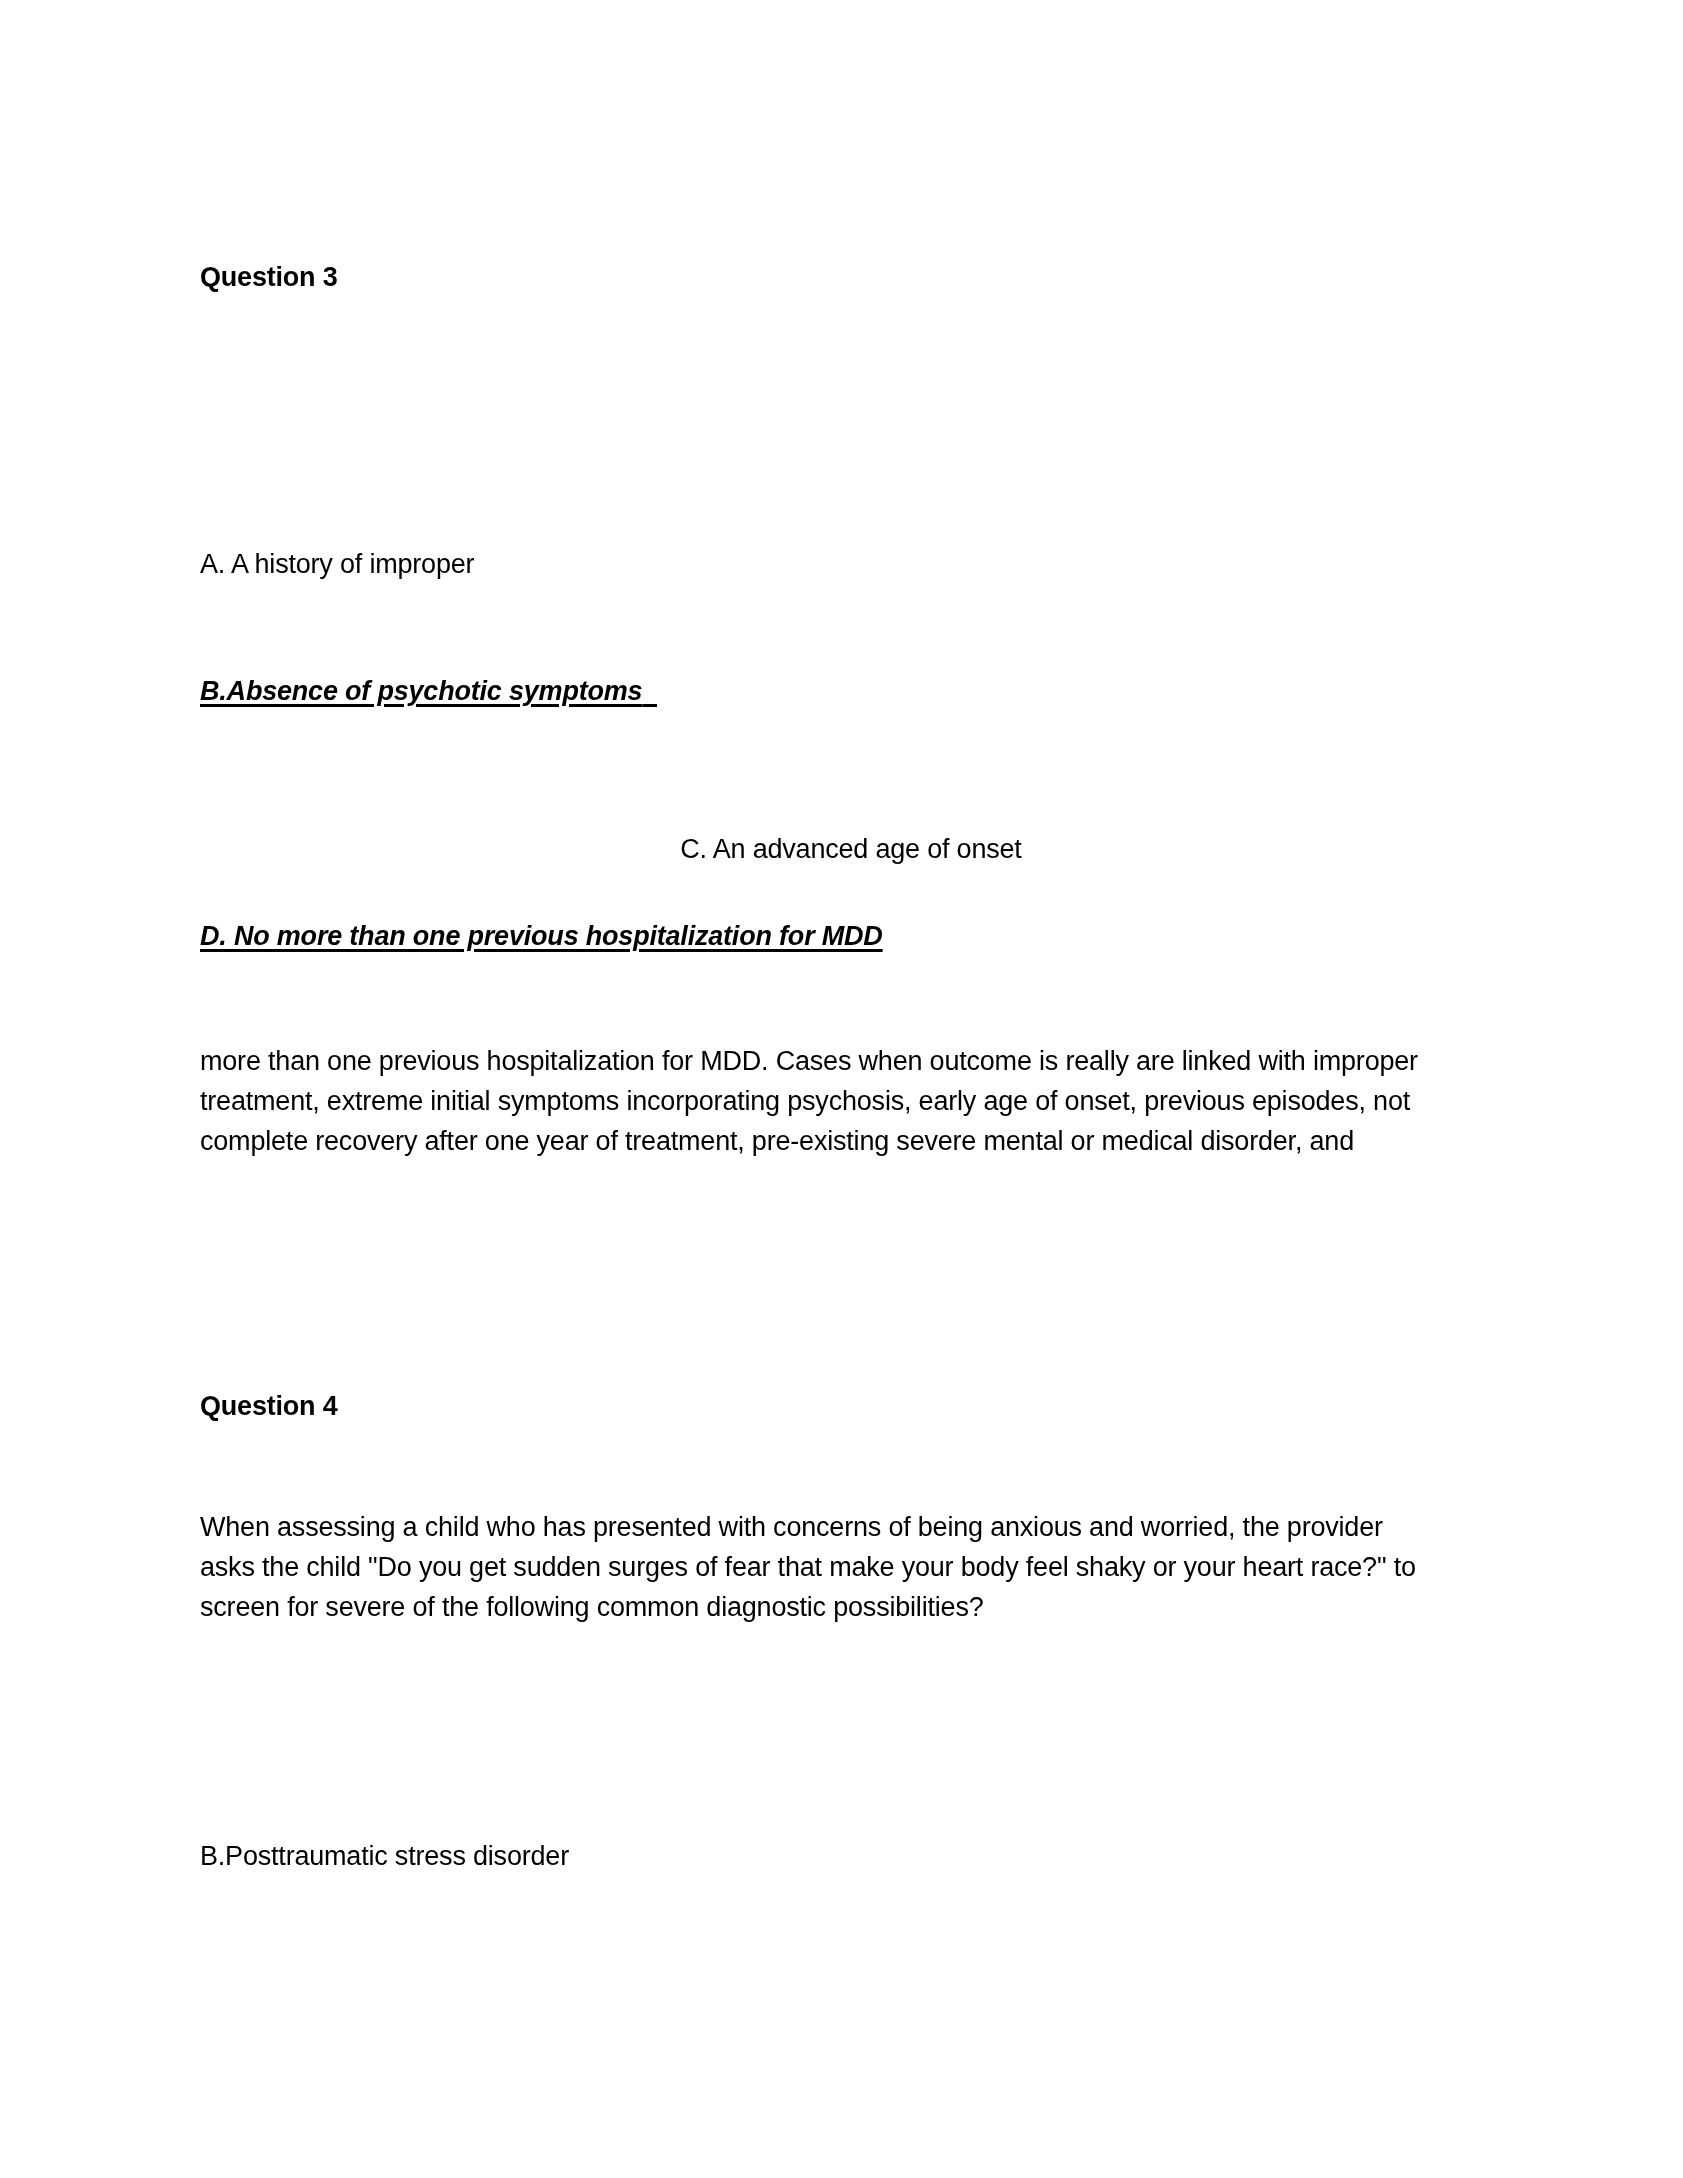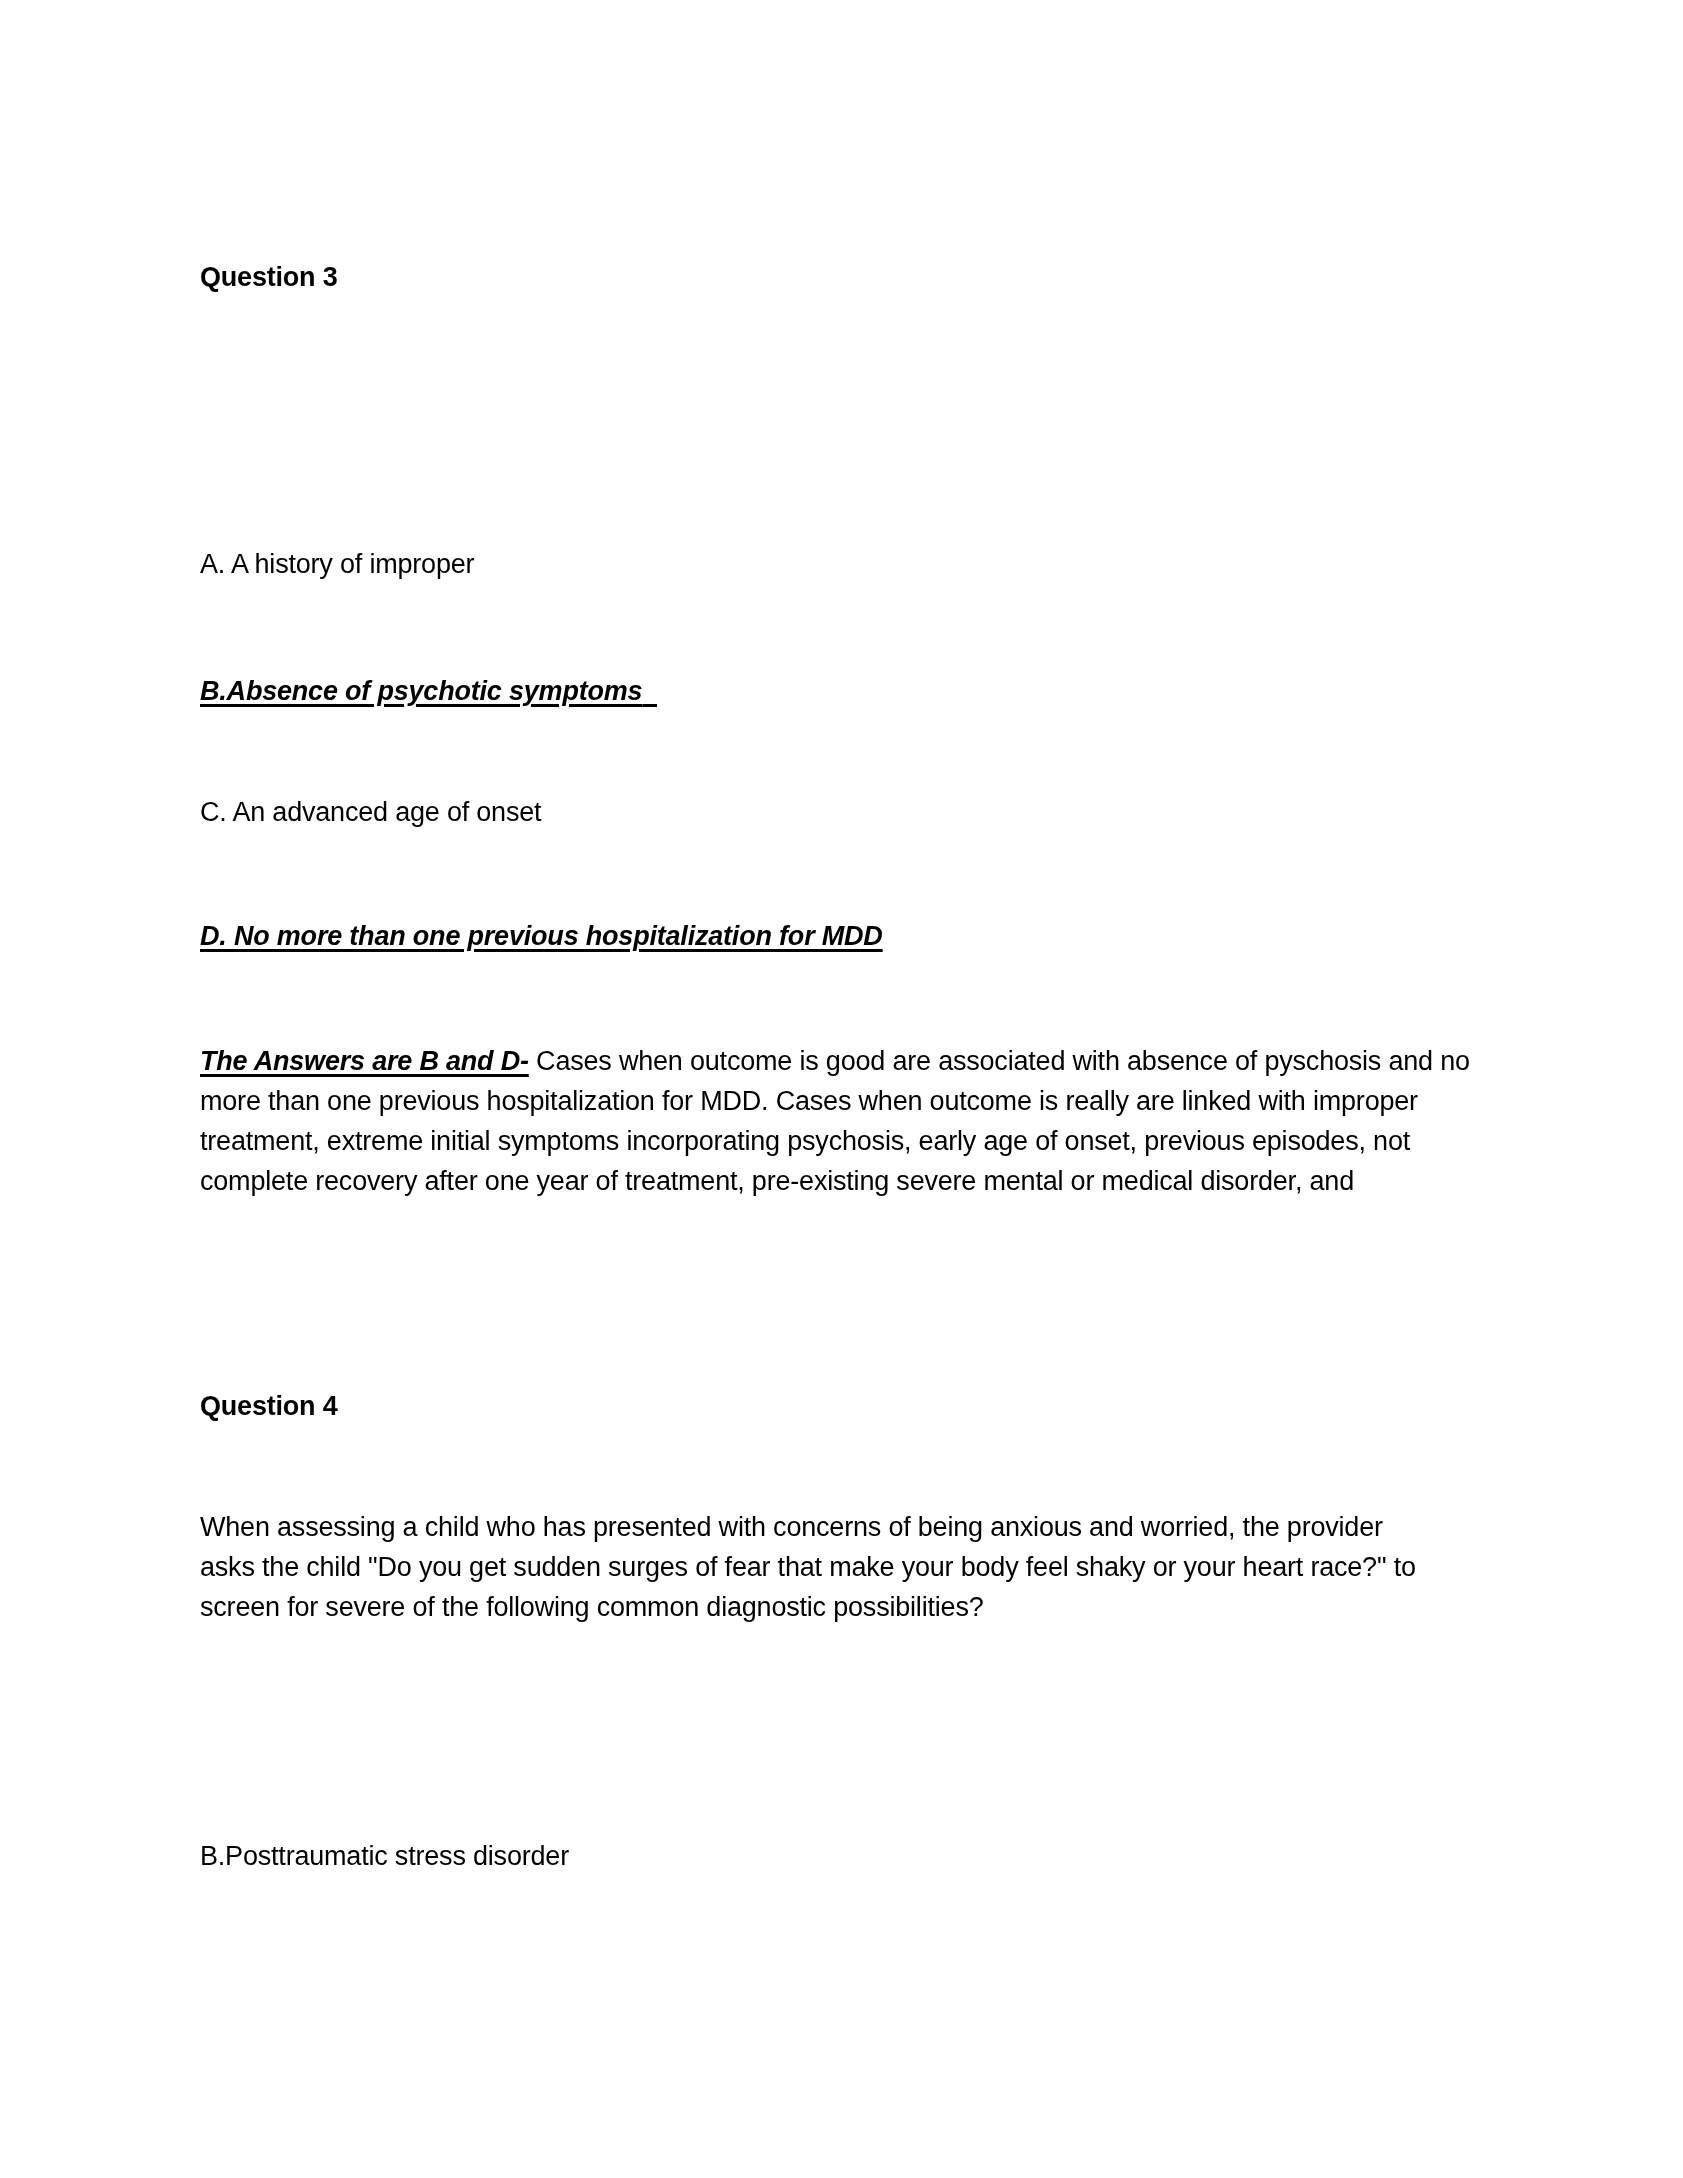--- a/index.html
+++ b/index.html
@@ -37,21 +37,21 @@
     text-underline-offset: 4px;
   }
   .u-ext::after {
     content: "\00a0\00a0";
   }
   
   #q3-title   { top: 257px; }
   #q3-prompt  { top: 381px; }
   #q3-opt-a   { top: 544px; }
   #q3-opt-b   { top: 671px; }
-  #q3-opt-c   { top: 792px; }
+  #q3-opt-c   { top: 829px; text-align: center; }
   #q3-opt-d   { top: 916px; }
   #q3-answer  { top: 1041px; }
   #q4-title   { top: 1386px; }
   #q4-prompt  { top: 1507px; }
   #q4-opt-a   { top: 1712px; }
   #q4-opt-b   { top: 1836px; }
 </style>
 </head>
 <body>
 
@@ -66,23 +66,20 @@
     <span class="em u-ext">B.Absence of psychotic symptoms</span>
   </div>
 
   <div class="block" id="q3-opt-c">C. An advanced age of onset</div>
 
   <div class="block" id="q3-opt-d">
     <span class="em">D. No more than one previous hospitalization for MDD</span>
   </div>
 
   <div class="block" id="q3-answer">
-    <div class="line">
-      <span class="em">The Answers are B and D-</span><span> Cases when outcome is good are associated with absence of pyschosis and no</span>
-    </div>
     <div class="line">more than one previous hospitalization for MDD. Cases when outcome is really are linked with improper</div>
     <div class="line">treatment, extreme initial symptoms incorporating psychosis, early age of onset, previous episodes, not</div>
     <div class="line">complete recovery after one year of treatment, pre-existing severe mental or medical disorder, and</div>
   </div>
 
   <div class="block title" id="q4-title">Question 4</div>
 
   <div class="block" id="q4-prompt">
     <div class="line">When assessing a child who has presented with concerns of being anxious and worried, the provider</div>
     <div class="line">asks the child "Do you get sudden surges of fear that make your body feel shaky or your heart race?" to</div>

